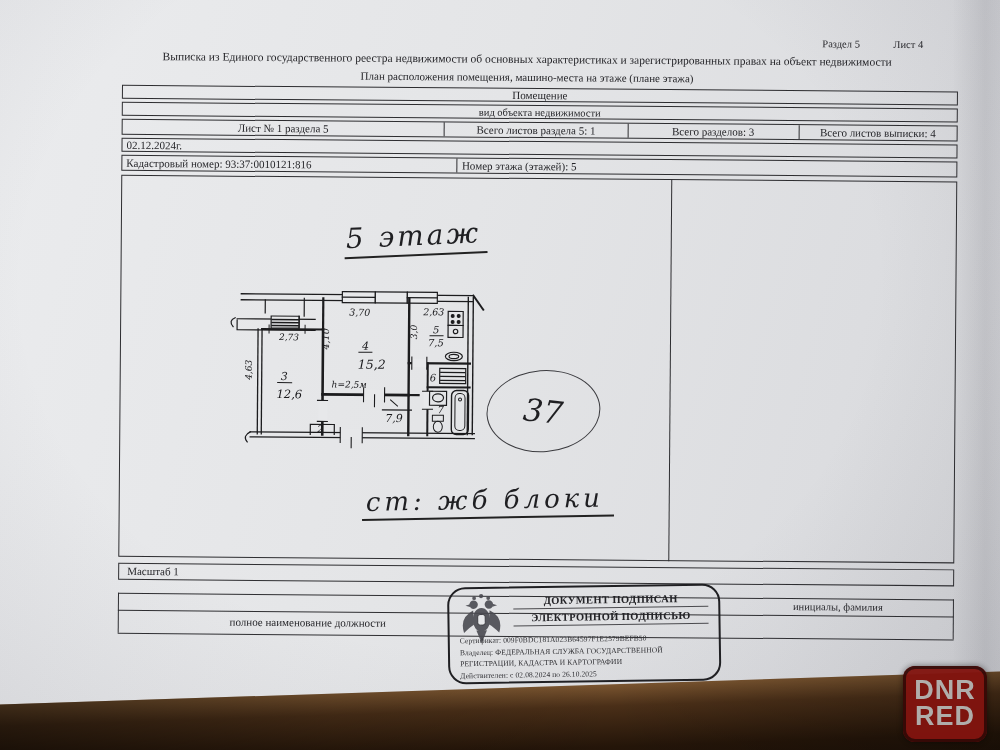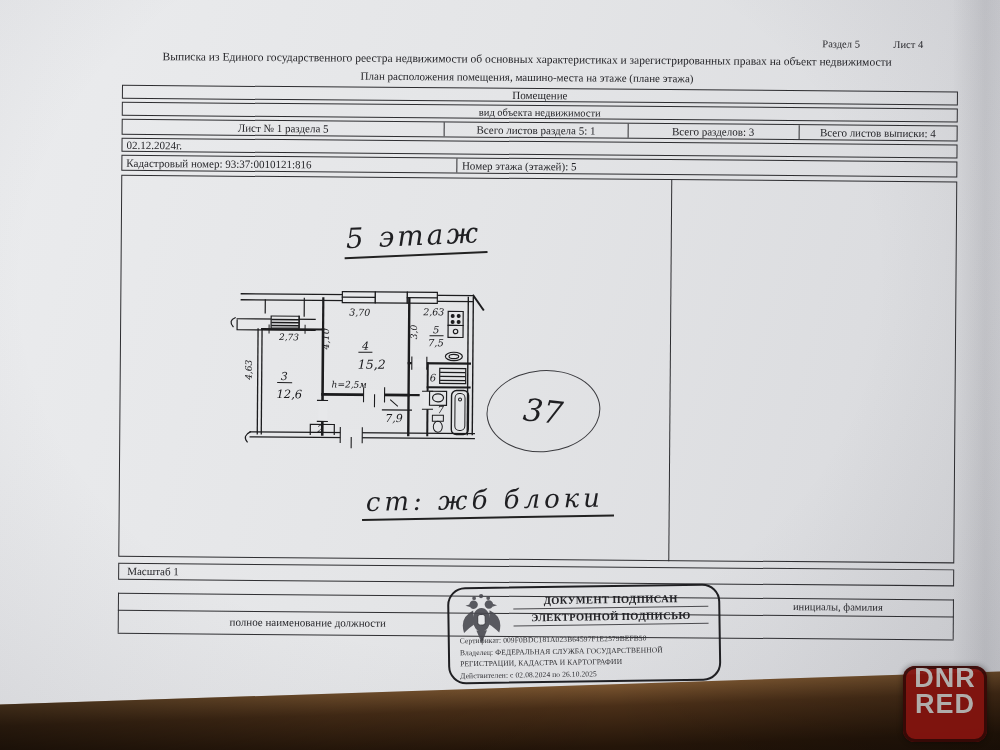--- a/index.html
+++ b/index.html
@@ -31,21 +31,21 @@
   .stamp-h .ln{border-bottom:1.1px solid #4a4a4e;padding-bottom:2px;margin-bottom:3px;}
   .stamp-small{position:absolute;left:10px;right:8px;top:46px;font-size:7.5px;line-height:1.55;
            color:#2e2e32;letter-spacing:.1px;white-space:nowrap;}
   .desk{position:absolute;left:-60px;top:688px;width:1120px;height:240px;
         transform:rotate(-1.9deg);transform-origin:50% 0;
         background:linear-gradient(180deg,#7a5530 0%,#4a2f18 9%,#241509 26%,#0d0805 55%,#070503 100%);}
   .desk-shade{position:absolute;inset:0;
         background:linear-gradient(90deg,rgba(0,0,0,.55),rgba(0,0,0,.15) 35%,rgba(0,0,0,0) 60%,rgba(0,0,0,.25) 100%);}
   .watermark{position:absolute;left:903px;top:666px;width:84px;height:76px;border-radius:12px;
         background:#82140f;box-shadow:inset 0 0 0 3px rgba(52,8,6,.95),0 0 6px rgba(0,0,0,.5);
-        display:flex;flex-direction:column;align-items:center;justify-content:flex-start;
+        display:flex;flex-direction:column;align-items:center;justify-content:center;
         font-family:"Liberation Sans",sans-serif;font-weight:800;font-size:27px;line-height:.95;
         color:#b5b3b1;letter-spacing:1px;opacity:.96;}
   svg text{font-family:"DejaVu Serif",serif;font-style:italic;fill:#19191c;}
 </style>
 </head>
 <body>
 
 <div class="stage">
 
   <div class="paper">

